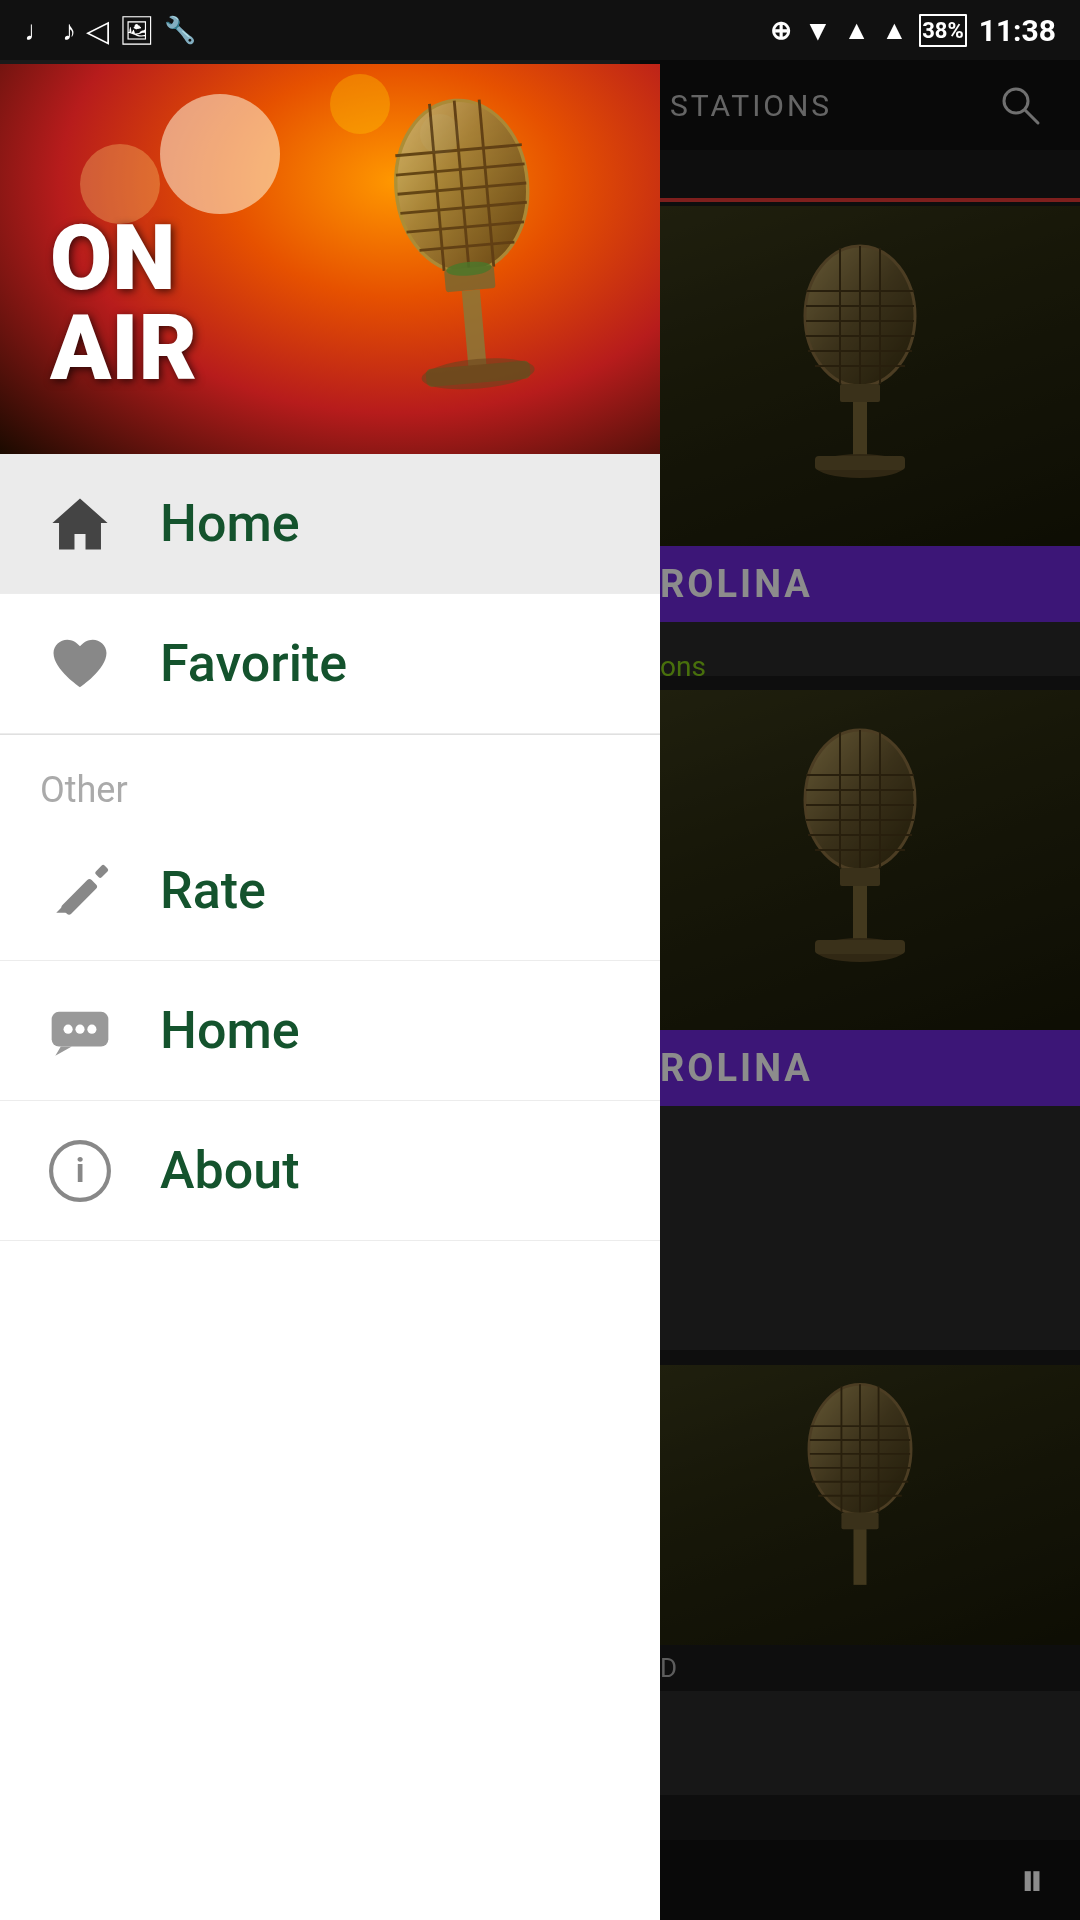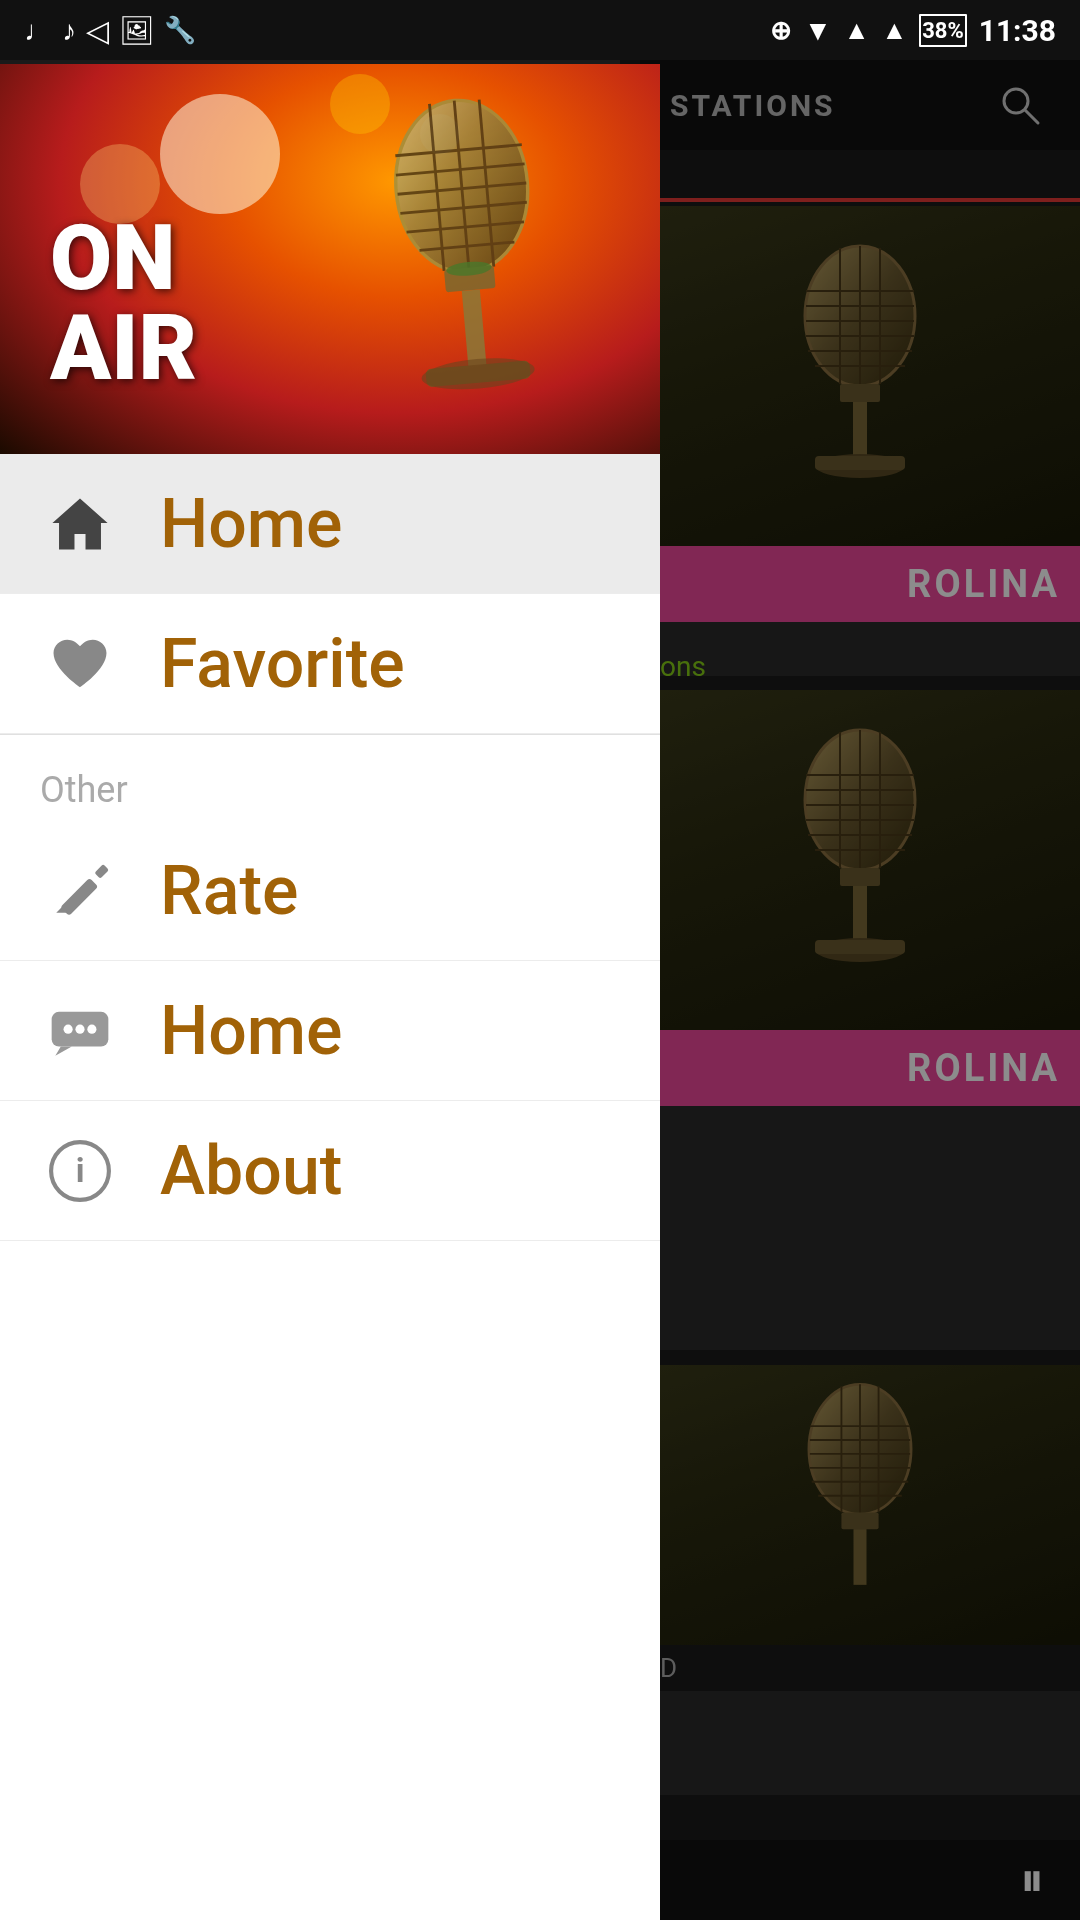--- a/index.html
+++ b/index.html
@@ -124,27 +124,27 @@
       background: linear-gradient(160deg, #3a3a1a 0%, #2a2a10 40%, #1a1a08 100%);
       display: flex;
       align-items: center;
       justify-content: center;
       position: relative;
       overflow: hidden;
     }
 
     
     .rolina-banner {
-      background: #ec4899;
+      background: #6d28d9;
       color: #fff;
       font-size: 38px;
       font-weight: bold;
       letter-spacing: 3px;
       padding: 16px 20px;
-      text-align: right;
+      text-align: left;
     }
 
     
     .player-bar {
       position: absolute;
       bottom: 0;
       left: 640px;
       width: 440px;
       height: 80px;
       background: #111;
@@ -244,22 +244,22 @@
       justify-content: center;
       margin-right: 40px;
       font-size: 58px;
       color: #555;
       flex-shrink: 0;
     }
     .menu-item-icon.heart-icon-wrap {
       color: #888;
     }
     .menu-item-label {
-      font-size: 68px;
-      color: #a16207;
+      font-size: 52px;
+      color: #14532d;
       font-weight: 500;
     }
 
     .section-label {
       padding: 34px 40px 10px;
       font-size: 36px;
       color: #aaa;
       font-weight: 400;
       background: #fff;
     }
@@ -310,21 +310,21 @@
     <span style="font-size:22px; border:2px solid #fff; border-radius:1px; padding:2px 1px;">
       <span>38%</span>
     </span>
     <span style="font-size:30px; font-weight:bold;">11:38</span>
   </div>
 </div>
 
 <div class="main-bg"></div>
 
 <div class="right-header">
-  <span style="color:#fff; font-size:30px; font-weight:bold; letter-spacing:3px; opacity:0.7;">STATIONS</span>
+  <span style="color:#fff; font-size:30px; font-weight:normal; letter-spacing:3px; opacity:0.7;">STATIONS</span>
   <div class="search-icon-wrap">
     <svg width="44" height="44" viewBox="0 0 44 44" fill="none">
       <circle cx="18" cy="18" r="12" stroke="#ccc" stroke-width="3" fill="none"></circle>
       <line x1="27" y1="27" x2="40" y2="40" stroke="#ccc" stroke-width="3" stroke-linecap="round"></line>
     </svg>
   </div>
 </div>
 
 <div class="red-line"></div>
 

